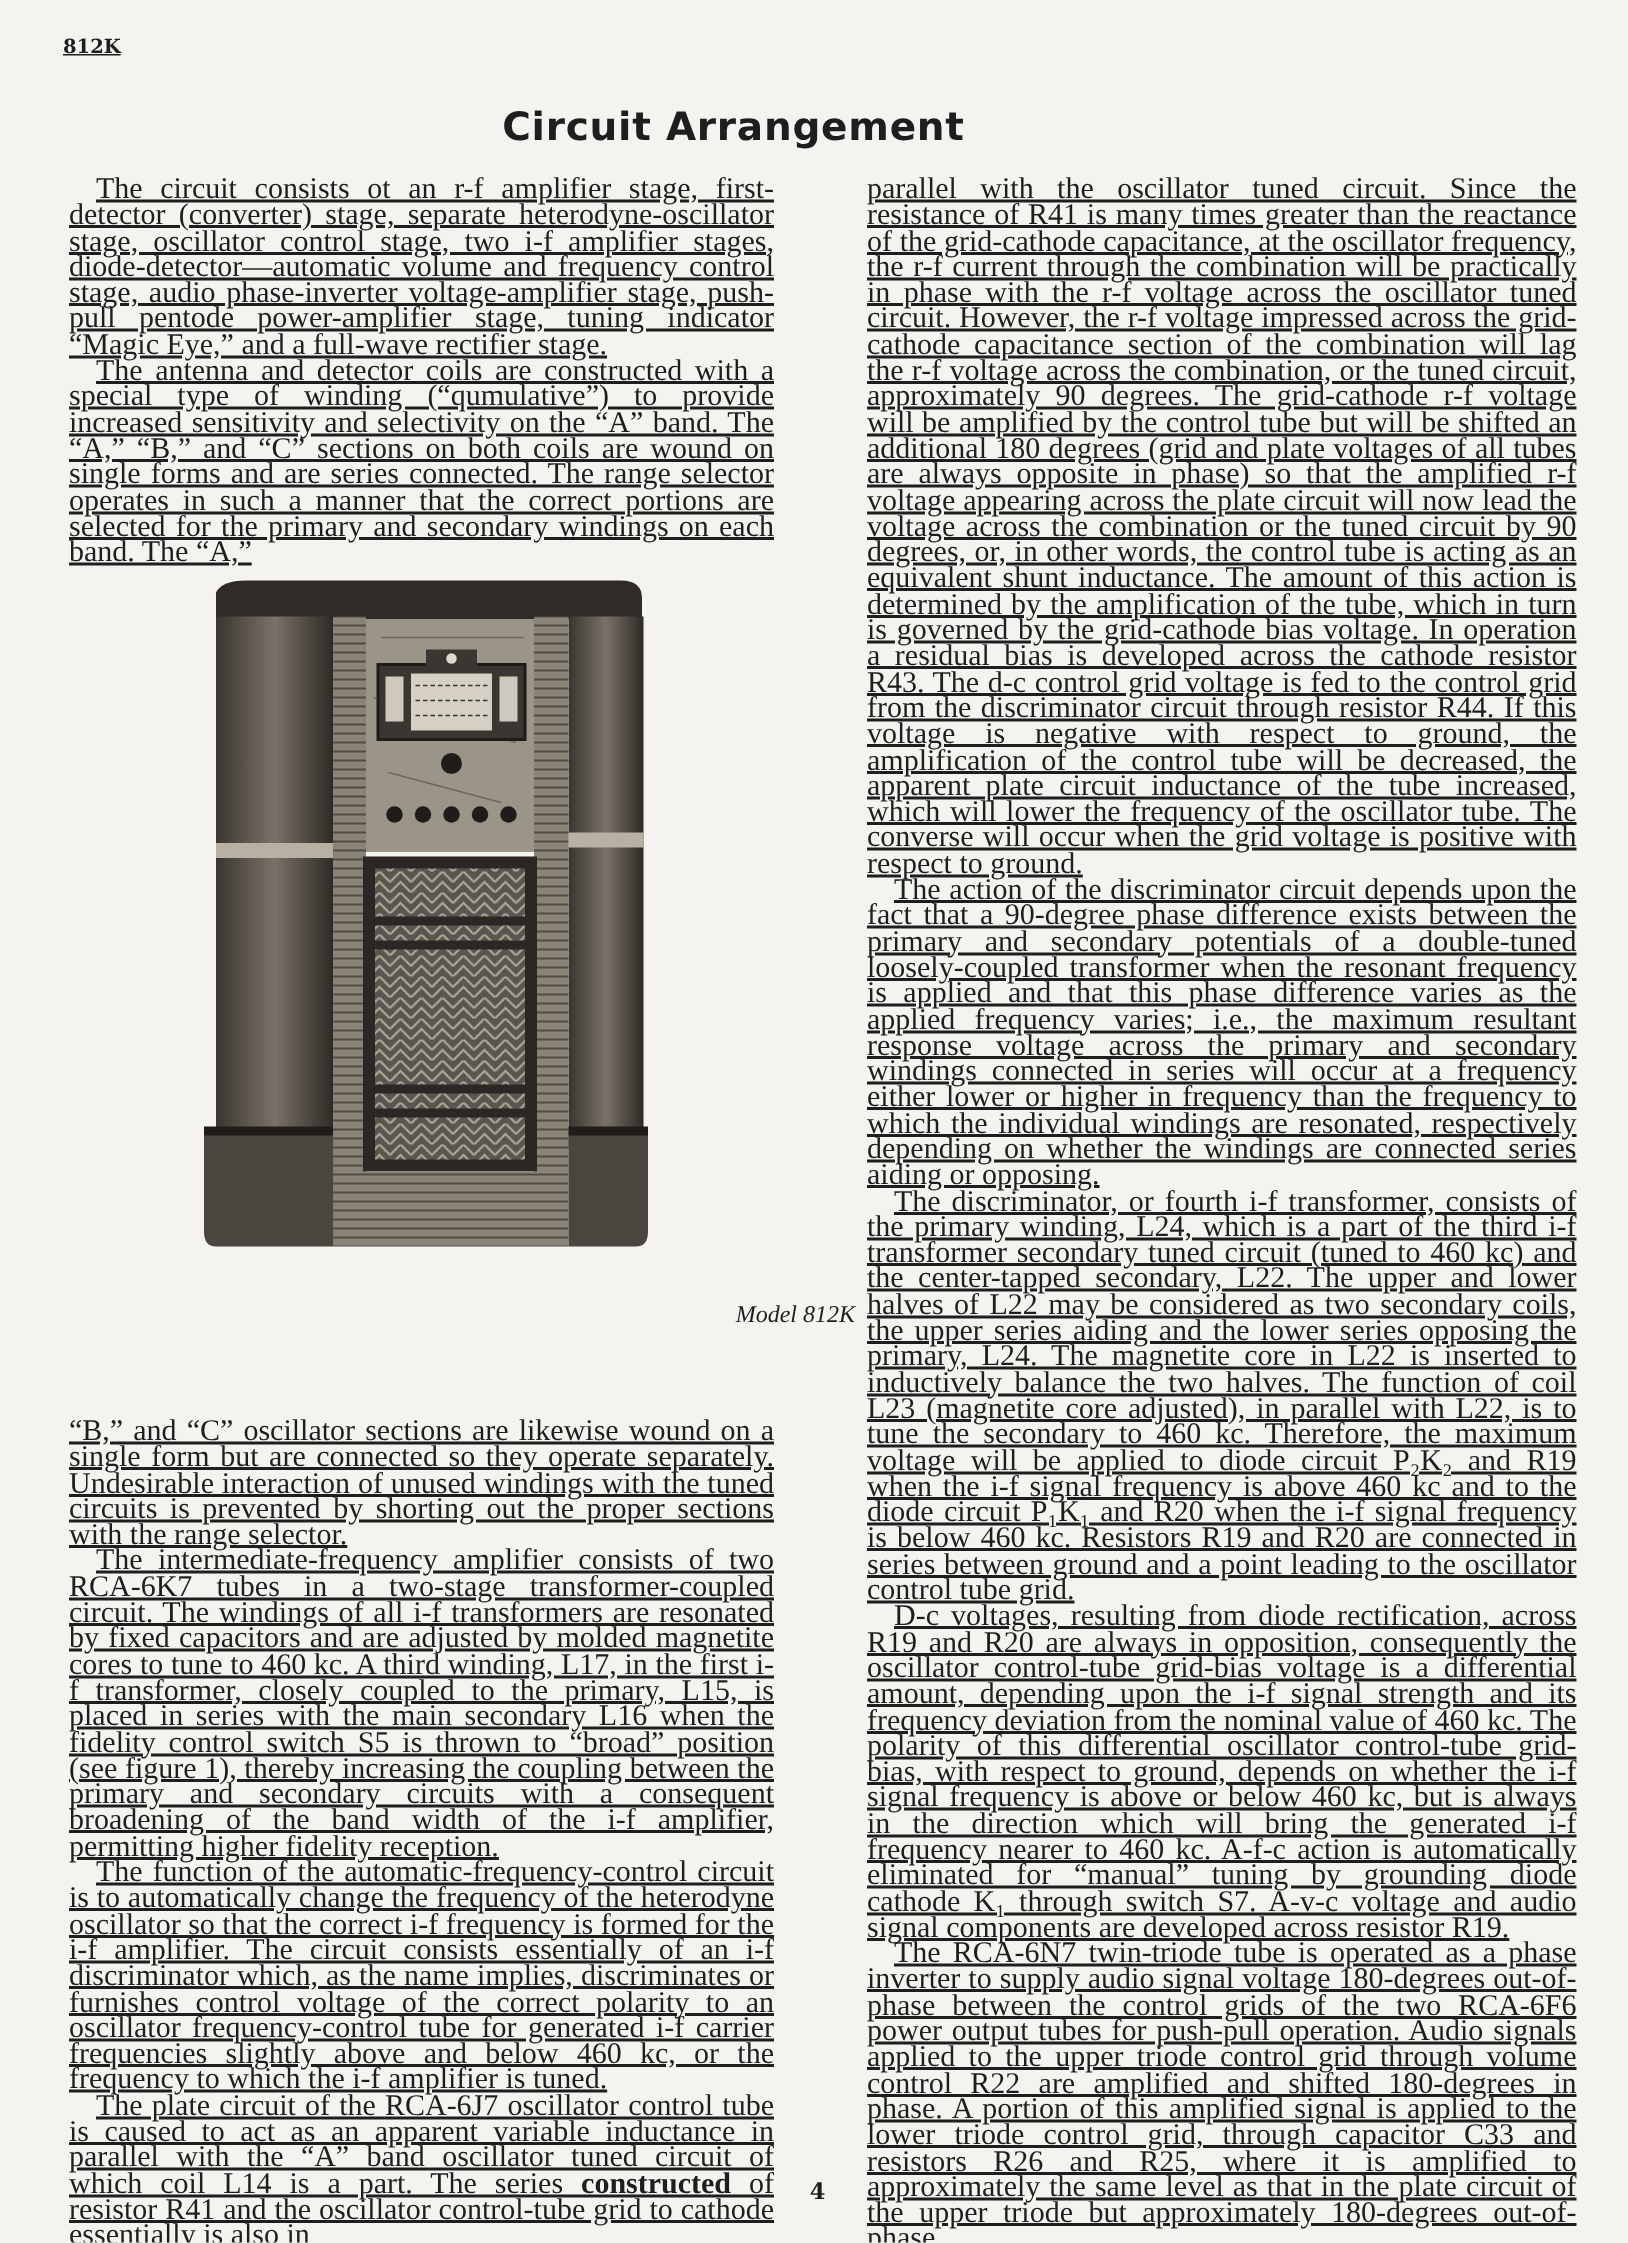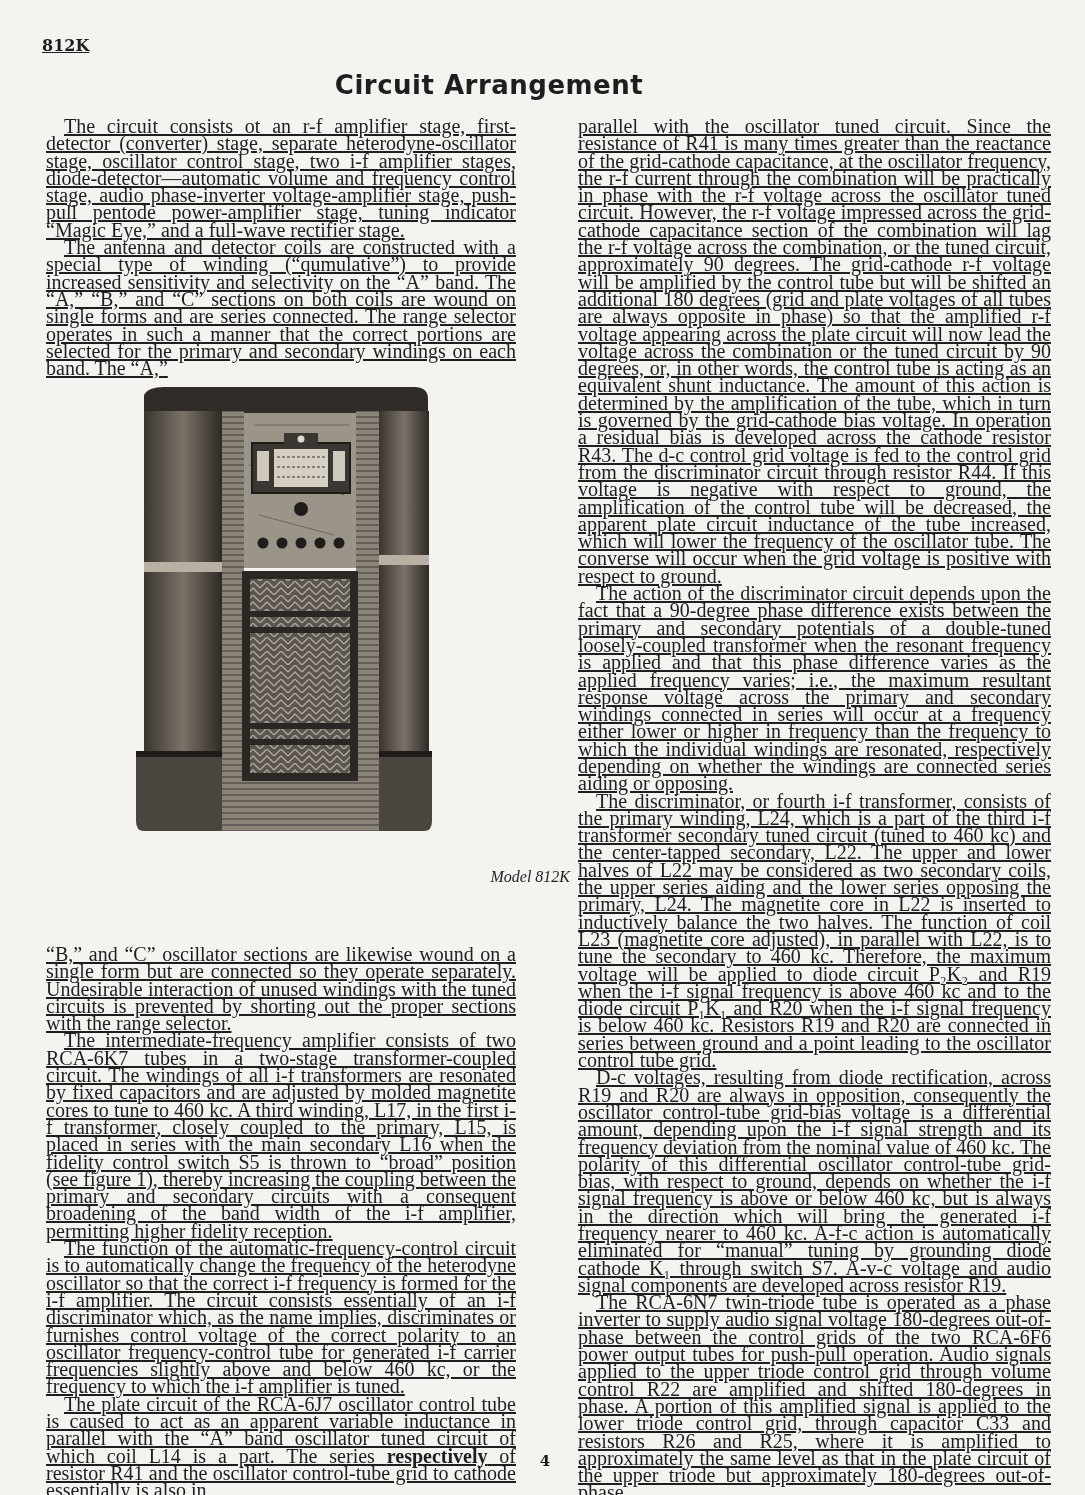--- a/index.html
+++ b/index.html
@@ -5,22 +5,22 @@
   html, body { margin: 0; padding: 0; }
   body {
     width: 1085px; height: 1495px;
     background: #f4f3f0;
     color: #1e1e1e;
     font-family: "DejaVu Serif", "Liberation Serif", serif;
     position: relative;
     overflow: hidden;
   }
   .page-id {
-    position: absolute; left: 42px; top: 36px;
-    font-family: "DejaVu Serif", serif; font-weight: bold; font-size: 16px; text-decoration: underline;
+    position: absolute; left: 42px; top: 24px;
+    font-family: "DejaVu Serif", serif; font-weight: bold; font-size: 13px; text-decoration: underline;
   }
   .title {
     position: absolute; left: 0; width: 978px; top: 70px; text-align: center;
     font-family: "DejaVu Sans", "Liberation Sans", sans-serif;
     font-size: 26px; font-weight: bold; letter-spacing: 0.5px;
   }
   .col {
     position: absolute;
     font-family: "Liberation Serif", "DejaVu Serif", serif;
     font-size: 20px;
@@ -121,21 +121,21 @@
     <rect x="245" y="366" width="53" height="6" fill="#1f1c19"></rect>
   </svg>
 </div>
 
 <div class="caption">Model 812K</div>
 
 <div class="col col-left-bottom">
   <p class="noindent">“B,” and “C” oscillator sections are likewise wound on a single form but are connected so they operate separately. Undesirable interaction of unused windings with the tuned circuits is prevented by shorting out the proper sections with the range selector.</p>
   <p>The intermediate-frequency amplifier consists of two RCA-6K7 tubes in a two-stage transformer-coupled circuit.  The windings of all i-f transformers are resonated by fixed capacitors and are adjusted by molded magnetite cores to tune to 460 kc.  A third winding, L17, in the first i-f transformer, closely coupled to the primary, L15, is placed in series with the main secondary L16 when the fidelity control switch S5 is thrown to “broad” position (see figure 1), thereby increasing the coupling between the primary and secondary circuits with a consequent broadening of the band width of the i-f amplifier, permitting higher fidelity reception.</p>
   <p>The function of the automatic-frequency-control circuit is to automatically change the frequency of the heterodyne oscillator so that the correct i-f frequency is formed for the i-f amplifier.  The circuit consists essentially of an i-f discriminator which, as the name implies, discriminates or furnishes control voltage of the correct polarity to an oscillator frequency-control tube for generated i-f carrier frequencies slightly above and below 460 kc, or the frequency to which the i-f amplifier is tuned.</p>
-  <p><span>The plate circuit of the RCA-6J7 oscillator control tube is caused to act as an apparent variable inductance in parallel with the “A” band oscillator tuned circuit of which coil L14 is a part.  The series </span><b>respectively</b><span> of resistor R41 and the oscillator control-tube grid to cathode essentially is also in</span></p>
+  <p><span>The plate circuit of the RCA-6J7 oscillator control tube is caused to act as an apparent variable inductance in parallel with the “A” band oscillator tuned circuit of which coil L14 is a part.  The series </span><b>constructed</b><span> of resistor R41 and the oscillator control-tube grid to cathode essentially is also in</span></p>
 </div>
 
 <div class="col col-right">
   <p class="noindent">parallel with the oscillator tuned circuit.  Since the resistance of R41 is many times greater than the reactance of the grid-cathode capacitance, at the oscillator frequency, the r-f current through the combination will be practically in phase with the r-f voltage across the oscillator tuned circuit.  However, the r-f voltage impressed across the grid-cathode capacitance section of the combination will lag the r-f voltage across the combination, or the tuned circuit, approximately 90 degrees. The grid-cathode r-f voltage will be amplified by the control tube but will be shifted an additional 180 degrees (grid and plate voltages of all tubes are always opposite in phase) so that the amplified r-f voltage appearing across the plate circuit will now lead the voltage across the combination or the tuned circuit by 90 degrees, or, in other words, the control tube is acting as an equivalent shunt inductance.  The amount of this action is determined by the amplification of the tube, which in turn is governed by the grid-cathode bias voltage.  In operation a residual bias is developed across the cathode resistor R43.  The d-c control grid voltage is fed to the control grid from the discriminator circuit through resistor R44.  If this voltage is negative with respect to ground, the amplification of the control tube will be decreased, the apparent plate circuit inductance of the tube increased, which will lower the frequency of the oscillator tube.  The converse will occur when the grid voltage is positive with respect to ground.</p>
   <p>The action of the discriminator circuit depends upon the fact that a 90-degree phase difference exists between the primary and secondary potentials of a double-tuned loosely-coupled transformer when the resonant frequency is applied and that this phase difference varies as the applied frequency varies; i.e., the maximum resultant response voltage across the primary and secondary windings connected in series will occur at a frequency either lower or higher in frequency than the frequency to which the individual windings are resonated, respectively depending on whether the windings are connected series aiding or opposing.</p>
   <p>The discriminator, or fourth i-f transformer, consists of the primary winding, L24, which is a part of the third i-f transformer secondary tuned circuit (tuned to 460 kc) and the center-tapped secondary, L22.  The upper and lower halves of L22 may be considered as two secondary coils, the upper series aiding and the lower series opposing the primary, L24. The magnetite core in L22 is inserted to inductively balance the two halves.  The function of coil L23 (magnetite core adjusted), in parallel with L22, is to tune the secondary to 460 kc.  Therefore, the maximum voltage will be applied to diode circuit P₂K₂ and R19 when the i-f signal frequency is above 460 kc and to the diode circuit P₁K₁ and R20 when the i-f signal frequency is below 460 kc.  Resistors R19 and R20 are connected in series between ground and a point leading to the oscillator control tube grid.</p>
   <p>D-c voltages, resulting from diode rectification, across R19 and R20 are always in opposition, consequently the oscillator control-tube grid-bias voltage is a differential amount, depending upon the i-f signal strength and its frequency deviation from the nominal value of 460 kc.  The polarity of this differential oscillator control-tube grid-bias, with respect to ground, depends on whether the i-f signal frequency is above or below 460 kc, but is always in the direction which will bring the generated i-f frequency nearer to 460 kc.  A-f-c action is automatically eliminated for “manual” tuning by grounding diode cathode K₁ through switch S7.  A-v-c voltage and audio signal components are developed across resistor R19.</p>
   <p>The RCA-6N7 twin-triode tube is operated as a phase inverter to supply audio signal voltage 180-degrees out-of-phase between the control grids of the two RCA-6F6 power output tubes for push-pull operation.  Audio signals applied to the upper triode control grid through volume control R22 are amplified and shifted 180-degrees in phase.  A portion of this amplified signal is applied to the lower triode control grid, through capacitor C33 and resistors R26 and R25, where it is amplified to approximately the same level as that in the plate circuit of the upper triode but approximately 180-degrees out-of-phase.</p>
 </div>
 

